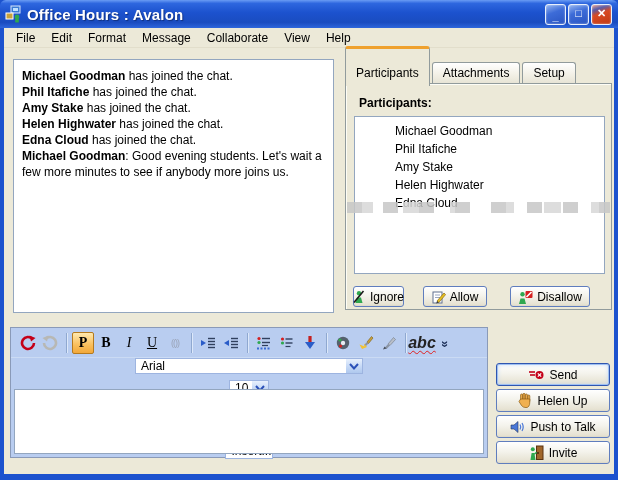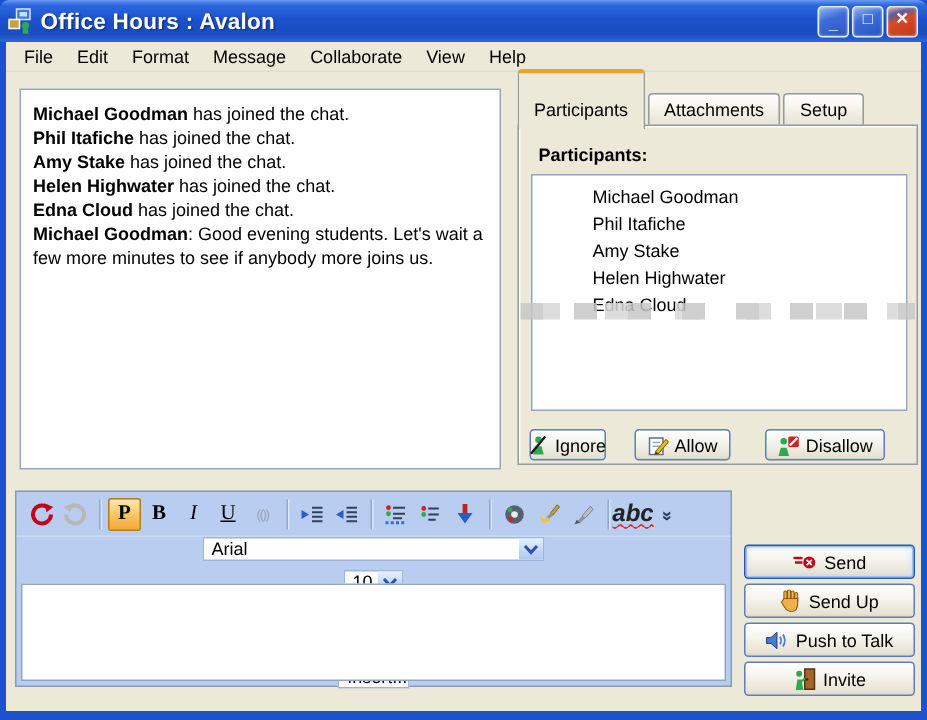--- a/index.html
+++ b/index.html
@@ -404,21 +404,21 @@
       <div class="action-btn">
         <svg class="icon" width="14" height="15" viewBox="0 0 14 15">
           <g fill="#F0B050" stroke="#8A5A10" stroke-width=".7">
             <rect x="2.6" y="1" width="2" height="8" rx="1"></rect>
             <rect x="5.0" y="0.2" width="2" height="9" rx="1"></rect>
             <rect x="7.4" y="1" width="2" height="8" rx="1"></rect>
             <rect x="9.8" y="2" width="2" height="7" rx="1"></rect>
             <path d="M2.6 6 L1 8.5 L3.5 12.5 Q5 14.6 8 14.6 Q11.8 14.6 11.8 9 L11.8 6 Z"></path>
           </g>
         </svg>
-        <span>Send Up</span>
+        <span>Helen Up</span>
       </div>
       <div class="action-btn">
         <svg class="icon" width="15" height="14" viewBox="0 0 15 14">
           <polygon points="1,5 4,5 8,1.5 8,12.5 4,9 1,9" fill="#4A78D8" stroke="#23365F" stroke-width=".6"></polygon>
           <path d="M10 4.5 Q11.5 7 10 9.5" fill="none" stroke="#4A78D8" stroke-width="1.2"></path>
           <path d="M12 3 Q14.4 7 12 11" fill="none" stroke="#4A78D8" stroke-width="1.2"></path>
         </svg>
         <span>Push to Talk</span>
       </div>
       <div class="action-btn">

